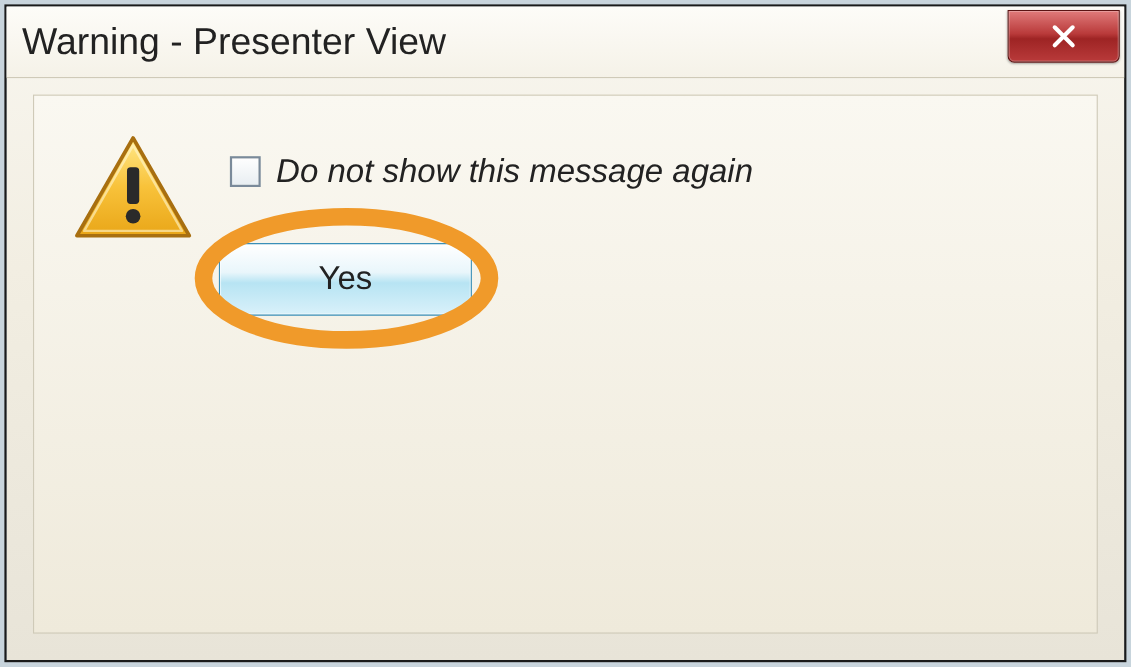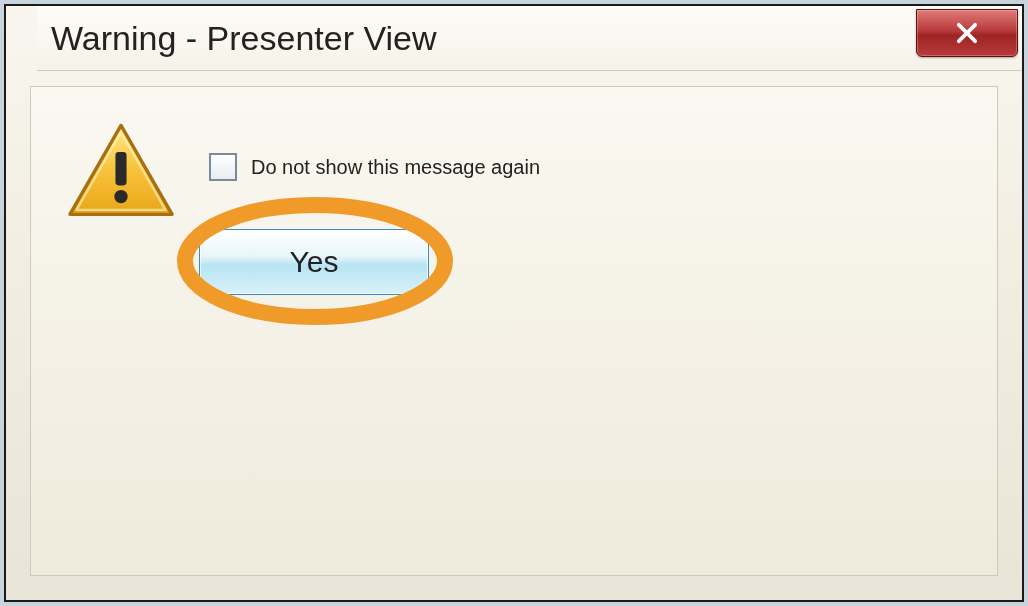--- a/index.html
+++ b/index.html
@@ -12,21 +12,20 @@
     overflow: hidden;
   }
   .dialog {
     position: relative;
     width: 1020px;
     height: 598px;
     margin: 4px;
     border: 2px solid #1a1a1a;
     background: linear-gradient(to bottom, #f8f6ef 0%, #f2eee2 40%, #e8e4d8 100%);
     box-sizing: border-box;
-    padding-left: 31px;
   }
   .titlebar {
     display: flex;
     align-items: center;
     justify-content: space-between;
     height: 64px;
     padding: 0 4px 0 14px;
     background: linear-gradient(to bottom, #fdfcf8 0%, #f5f2e8 100%);
     border-bottom: 1px solid #cfcab8;
   }
@@ -86,24 +85,25 @@
     line-height: 1.33;
   }
   .msg-text .gap {
     display: block;
     height: 36px;
   }
   .checkbox-row {
     display: flex;
     align-items: center;
     gap: 14px;
-    margin-top: 36px;
+    margin-top: 22px;
     margin-left: 0;
-    font-size: 20px;
-    color: #222;
+    font-size: 30px;
+    color: #222;
+    font-style: italic;
   }
   .chk {
     width: 28px;
     height: 28px;
     border: 2px solid #7a8a9a;
     background: linear-gradient(to bottom, #fefefe, #e8eef2);
     box-sizing: border-box;
     cursor: pointer;
   }
   .button-row {

